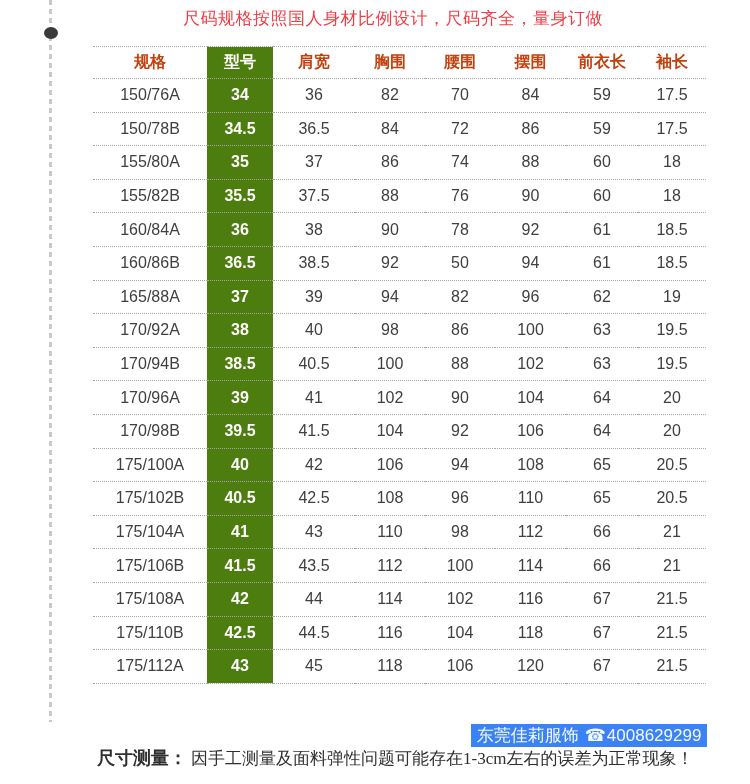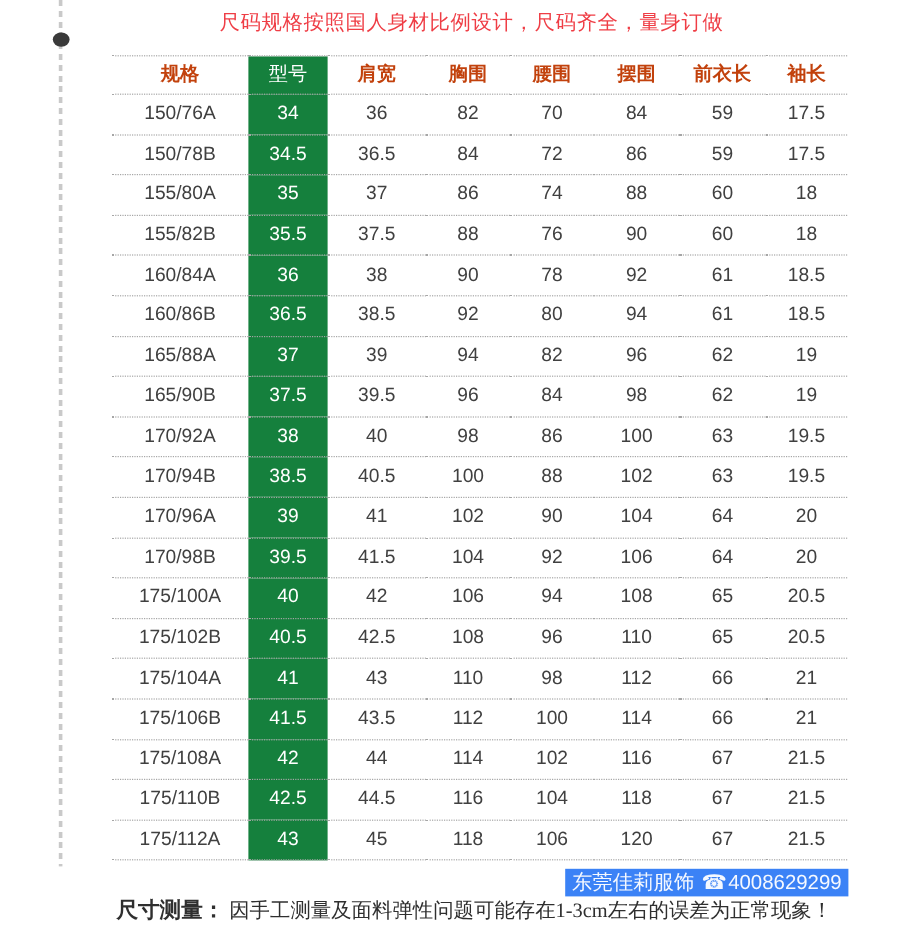--- a/index.html
+++ b/index.html
@@ -79,23 +79,23 @@
   table.size-table thead th {
     height: 31px;
     font-weight: bold;
     color: #c2410c;
     font-size: 16px;
   }
   table.size-table tbody td {
     height: 32.6px;
   }
   table.size-table .model {
-    background: #15803d;
+    background: #4d7c0f;
     color: #ffffff;
-    font-weight: normal;
+    font-weight: bold;
   }
 
   
   .watermark {
     position: absolute;
     left: 471px;
     top: 724px;
     width: 236px;
     height: 23px;
     line-height: 23px;
@@ -207,46 +207,36 @@
           <td>78</td>
           <td>92</td>
           <td>61</td>
           <td>18.5</td>
         </tr>
         <tr>
           <td>160/86B</td>
           <td class="model">36.5</td>
           <td>38.5</td>
           <td>92</td>
-          <td>80</td>
+          <td>50</td>
           <td>94</td>
           <td>61</td>
           <td>18.5</td>
         </tr>
         <tr>
           <td>165/88A</td>
           <td class="model">37</td>
           <td>39</td>
           <td>94</td>
           <td>82</td>
           <td>96</td>
           <td>62</td>
           <td>19</td>
         </tr>
         <tr>
-          <td>165/90B</td>
-          <td class="model">37.5</td>
-          <td>39.5</td>
-          <td>96</td>
-          <td>84</td>
-          <td>98</td>
-          <td>62</td>
-          <td>19</td>
-        </tr>
-        <tr>
           <td>170/92A</td>
           <td class="model">38</td>
           <td>40</td>
           <td>98</td>
           <td>86</td>
           <td>100</td>
           <td>63</td>
           <td>19.5</td>
         </tr>
         <tr>

